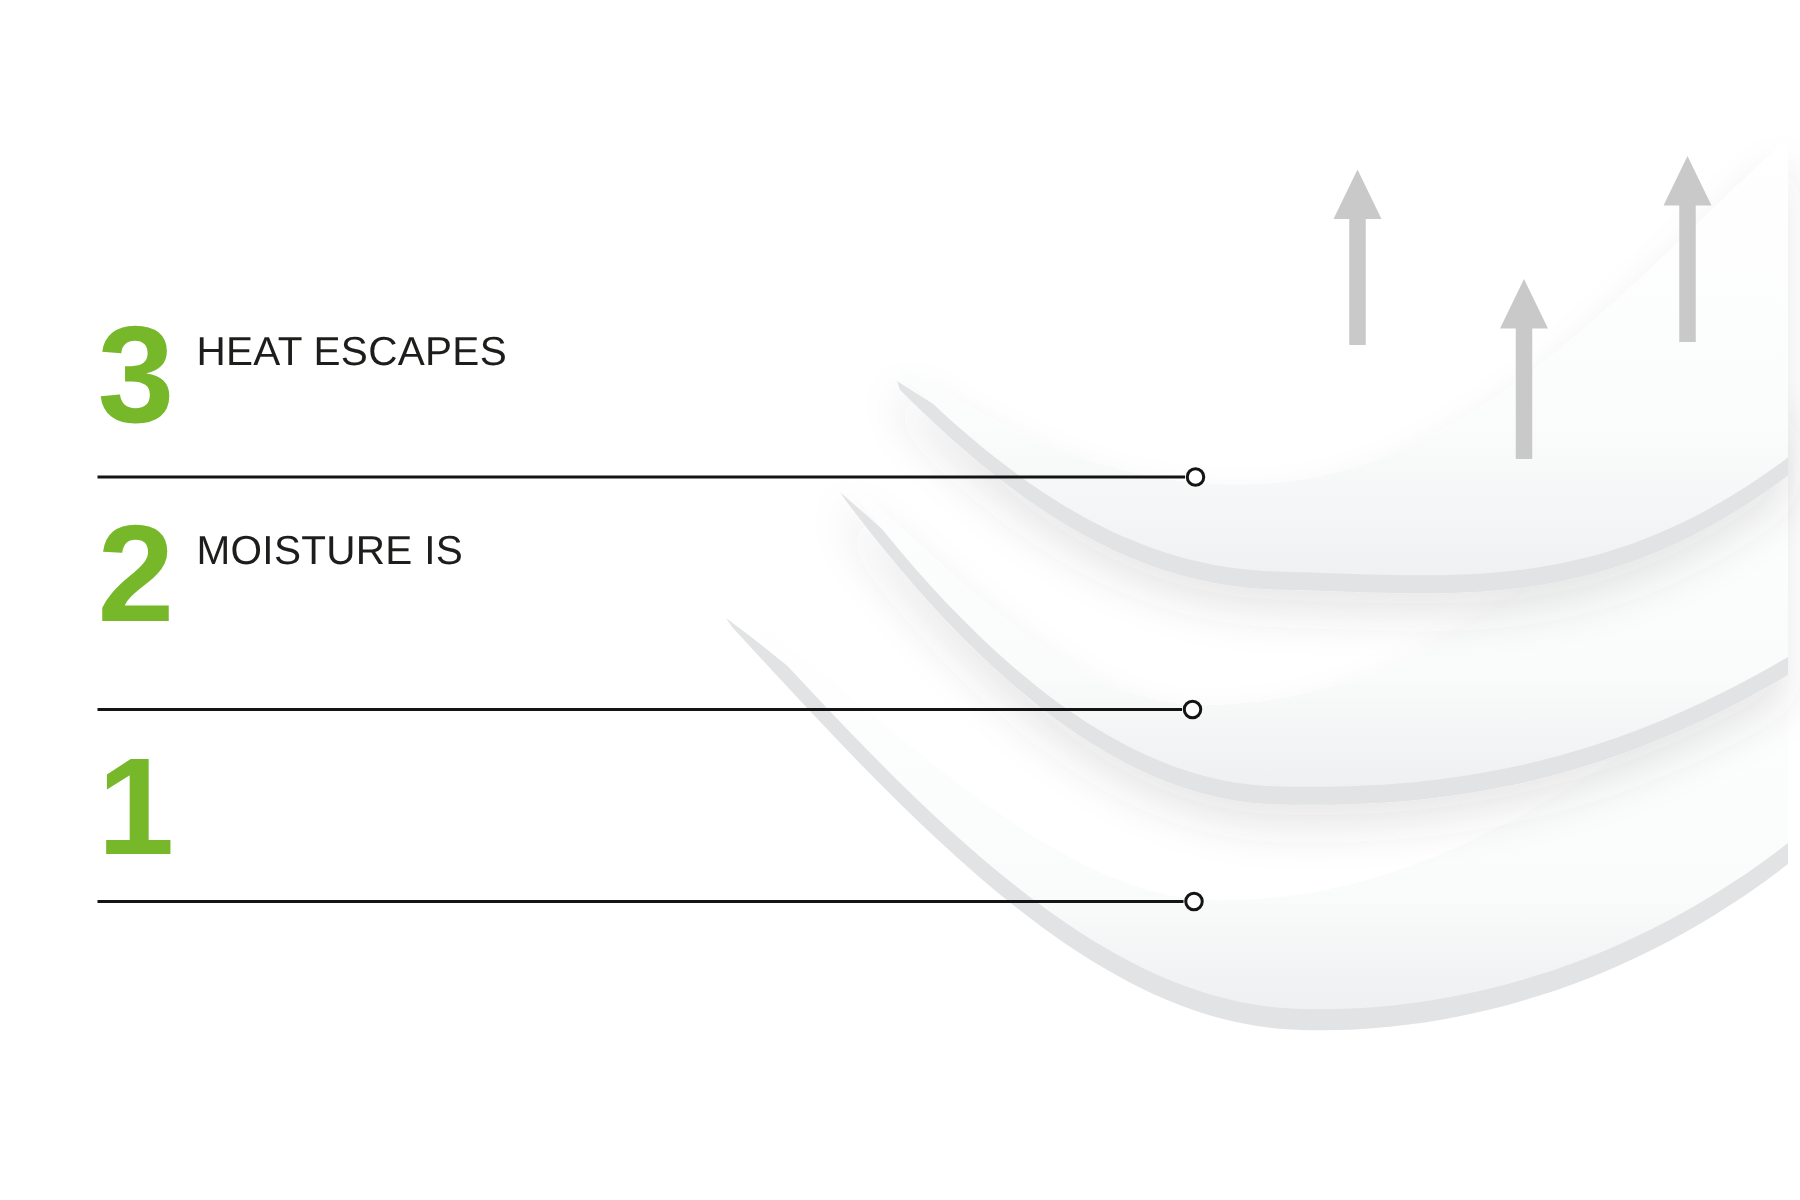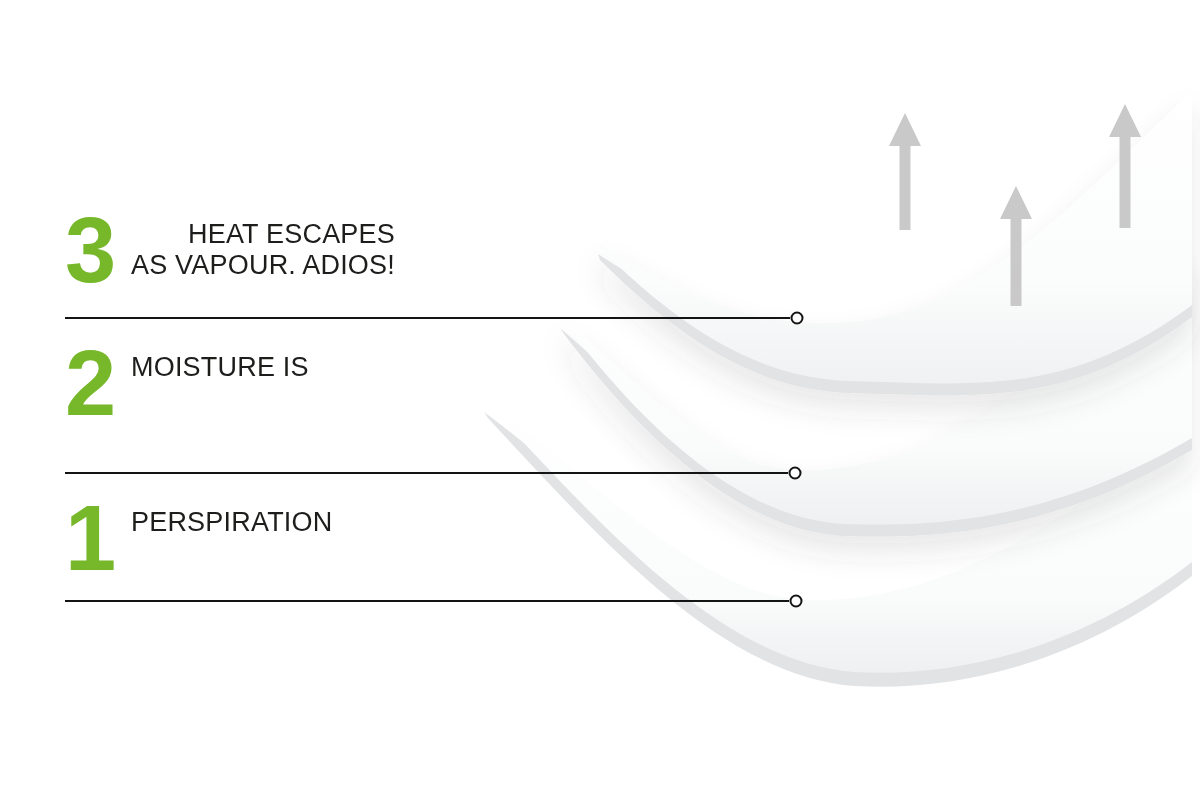--- a/index.html
+++ b/index.html
@@ -38,21 +38,20 @@
     letter-spacing: -2px;
   }
   .step-text {
     margin-top: 4px;
     font-size: 27px;
     font-weight: 500;
     line-height: 31px;
     color: #1d1d1b;
     letter-spacing: 0.2px;
     text-transform: uppercase;
-    text-align: right;
   }
   #step-3 { top: 215px; }
   #step-2 { top: 348px; }
   #step-1 { top: 503px; }
 </style>
 </head>
 <body>
 
 <div class="canvas">
 
@@ -101,31 +100,29 @@
       <circle cx="795" cy="473" r="5.5" fill="#ffffff"></circle>
       <line x1="65" y1="601" x2="789" y2="601"></line>
       <circle cx="796" cy="601" r="5.5" fill="#ffffff"></circle>
     </g>
   </svg>
 
   <div class="step" id="step-3">
     <div class="step-number">3</div>
     <div class="step-text">
       <div>HEAT ESCAPES</div>
-      <div>AS VAPOUR. ADIOS!</div>
     </div>
   </div>
 
   <div class="step" id="step-2">
     <div class="step-number">2</div>
     <div class="step-text">
       <div>MOISTURE IS</div>
     </div>
   </div>
 
   <div class="step" id="step-1">
     <div class="step-number">1</div>
     <div class="step-text">
-      <div>PERSPIRATION</div>
     </div>
   </div>
 
 </div>
 
 </body></html>

